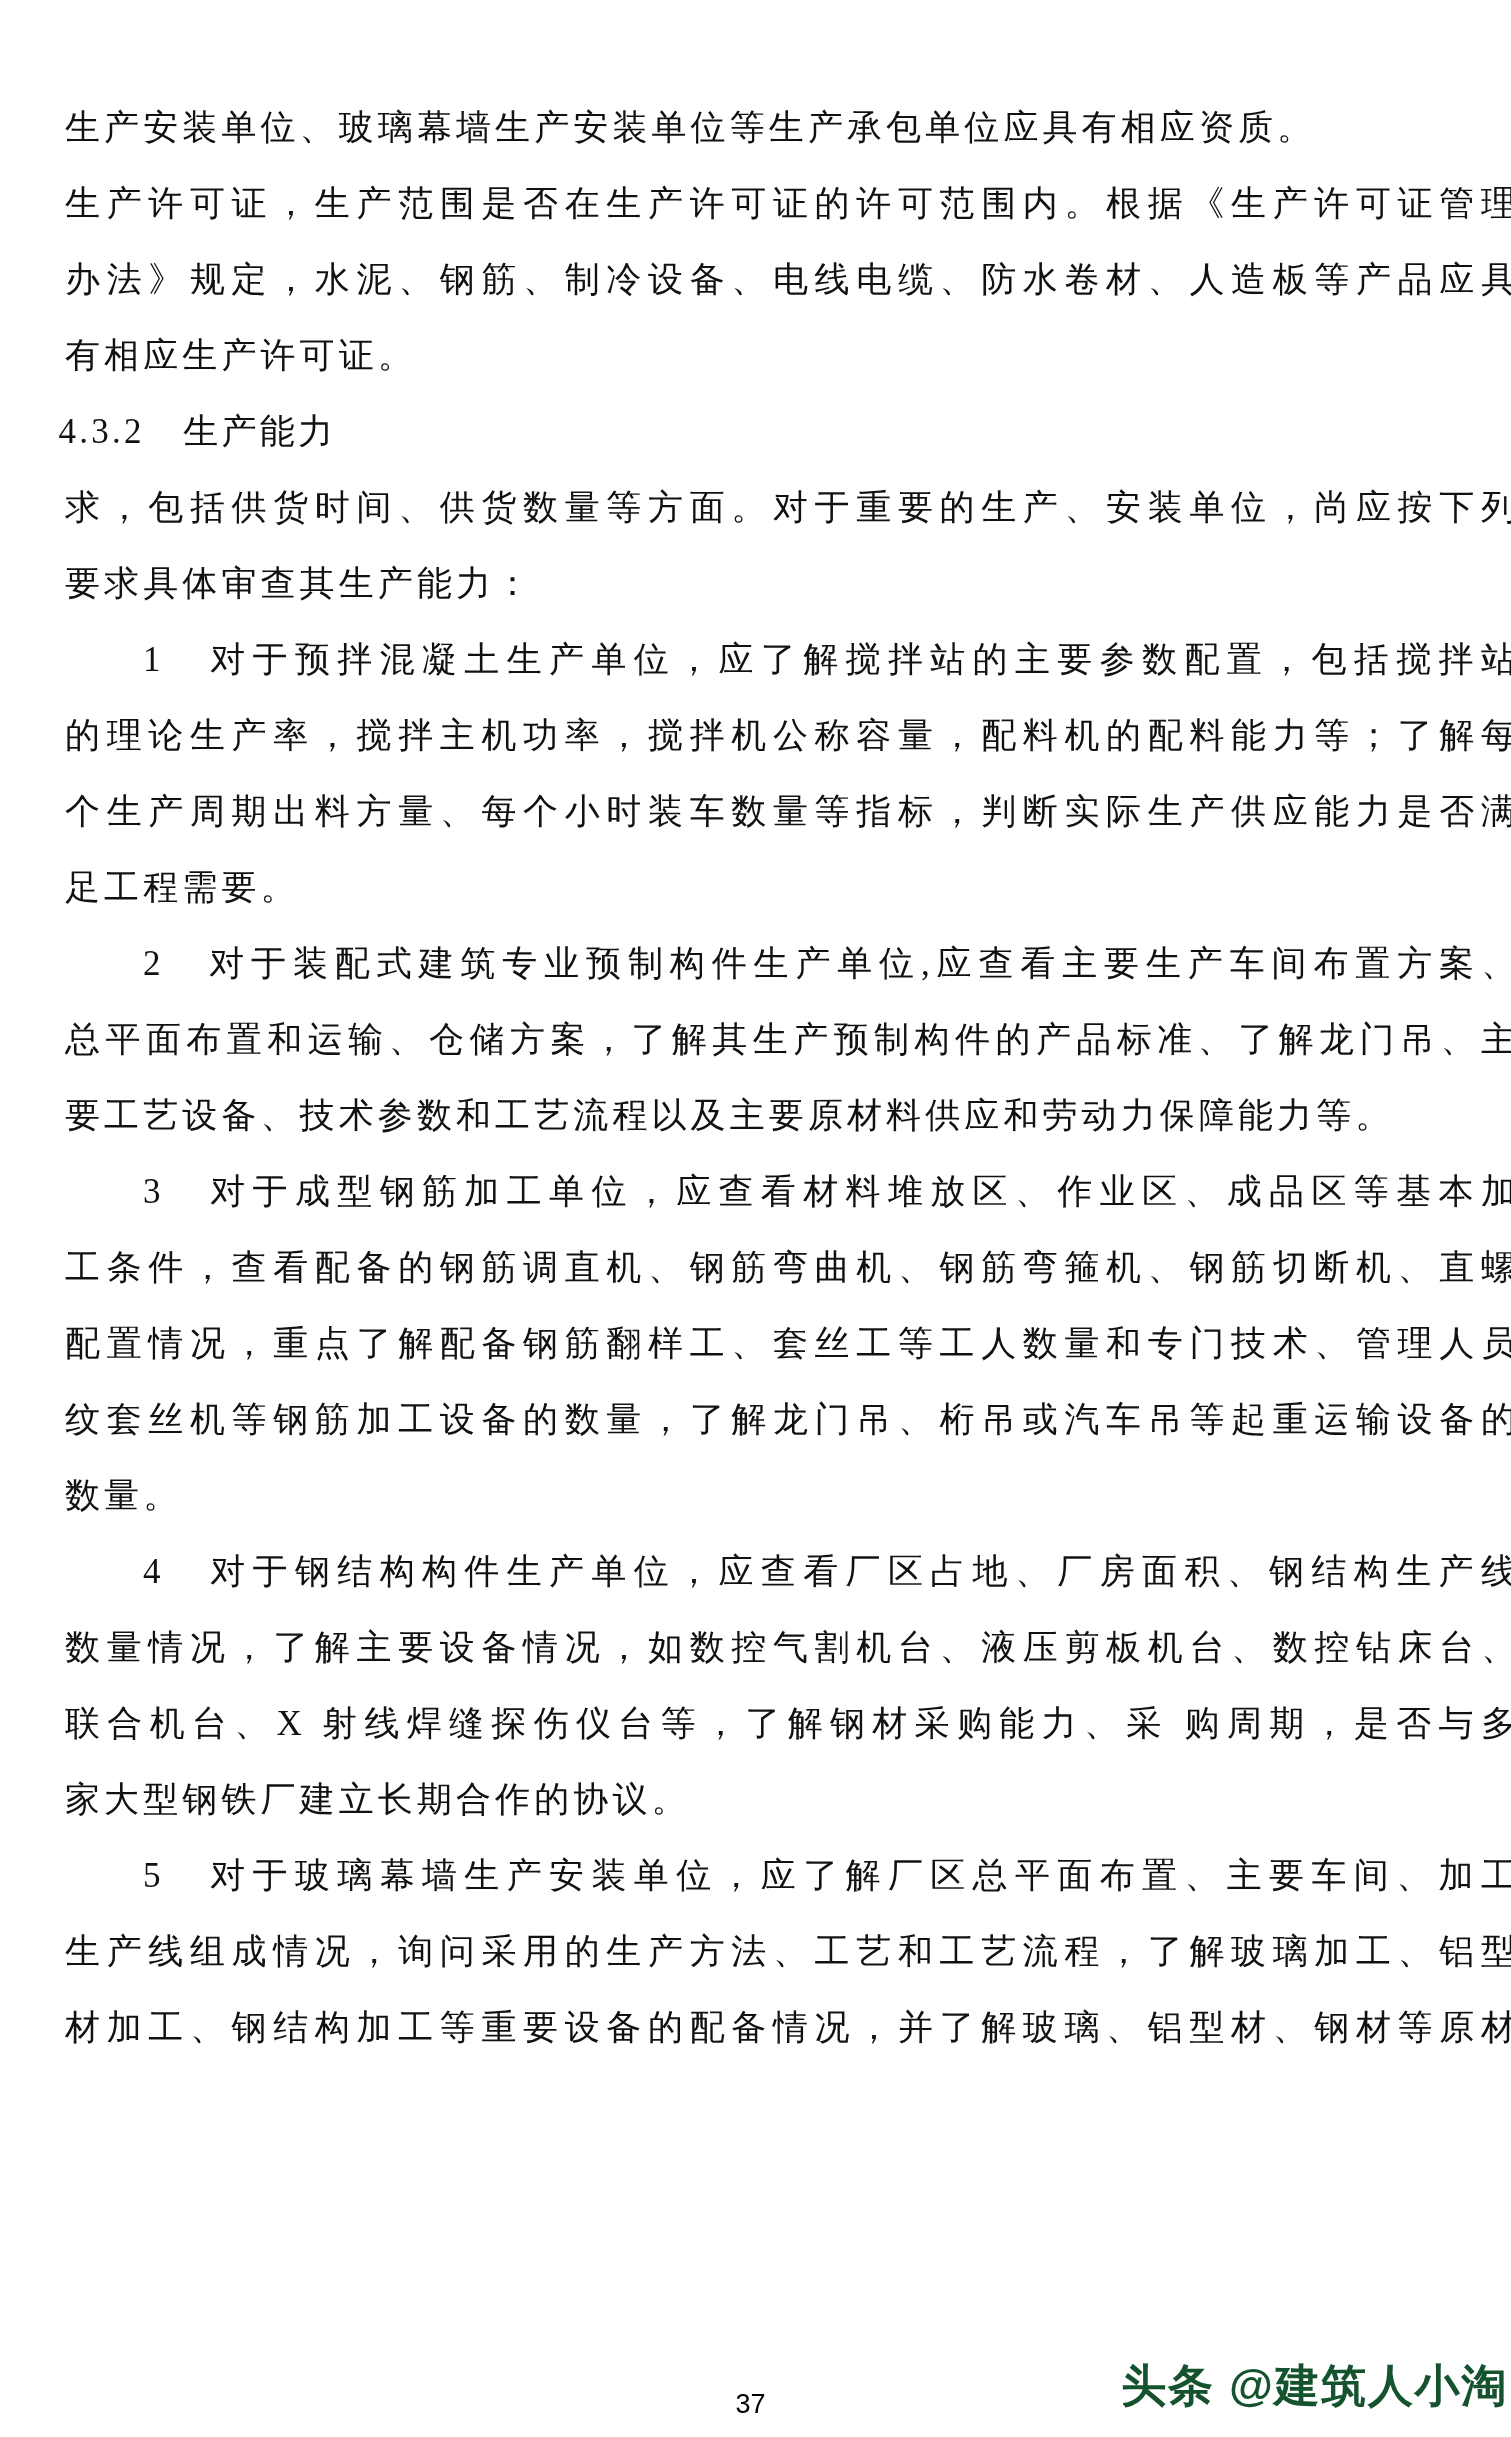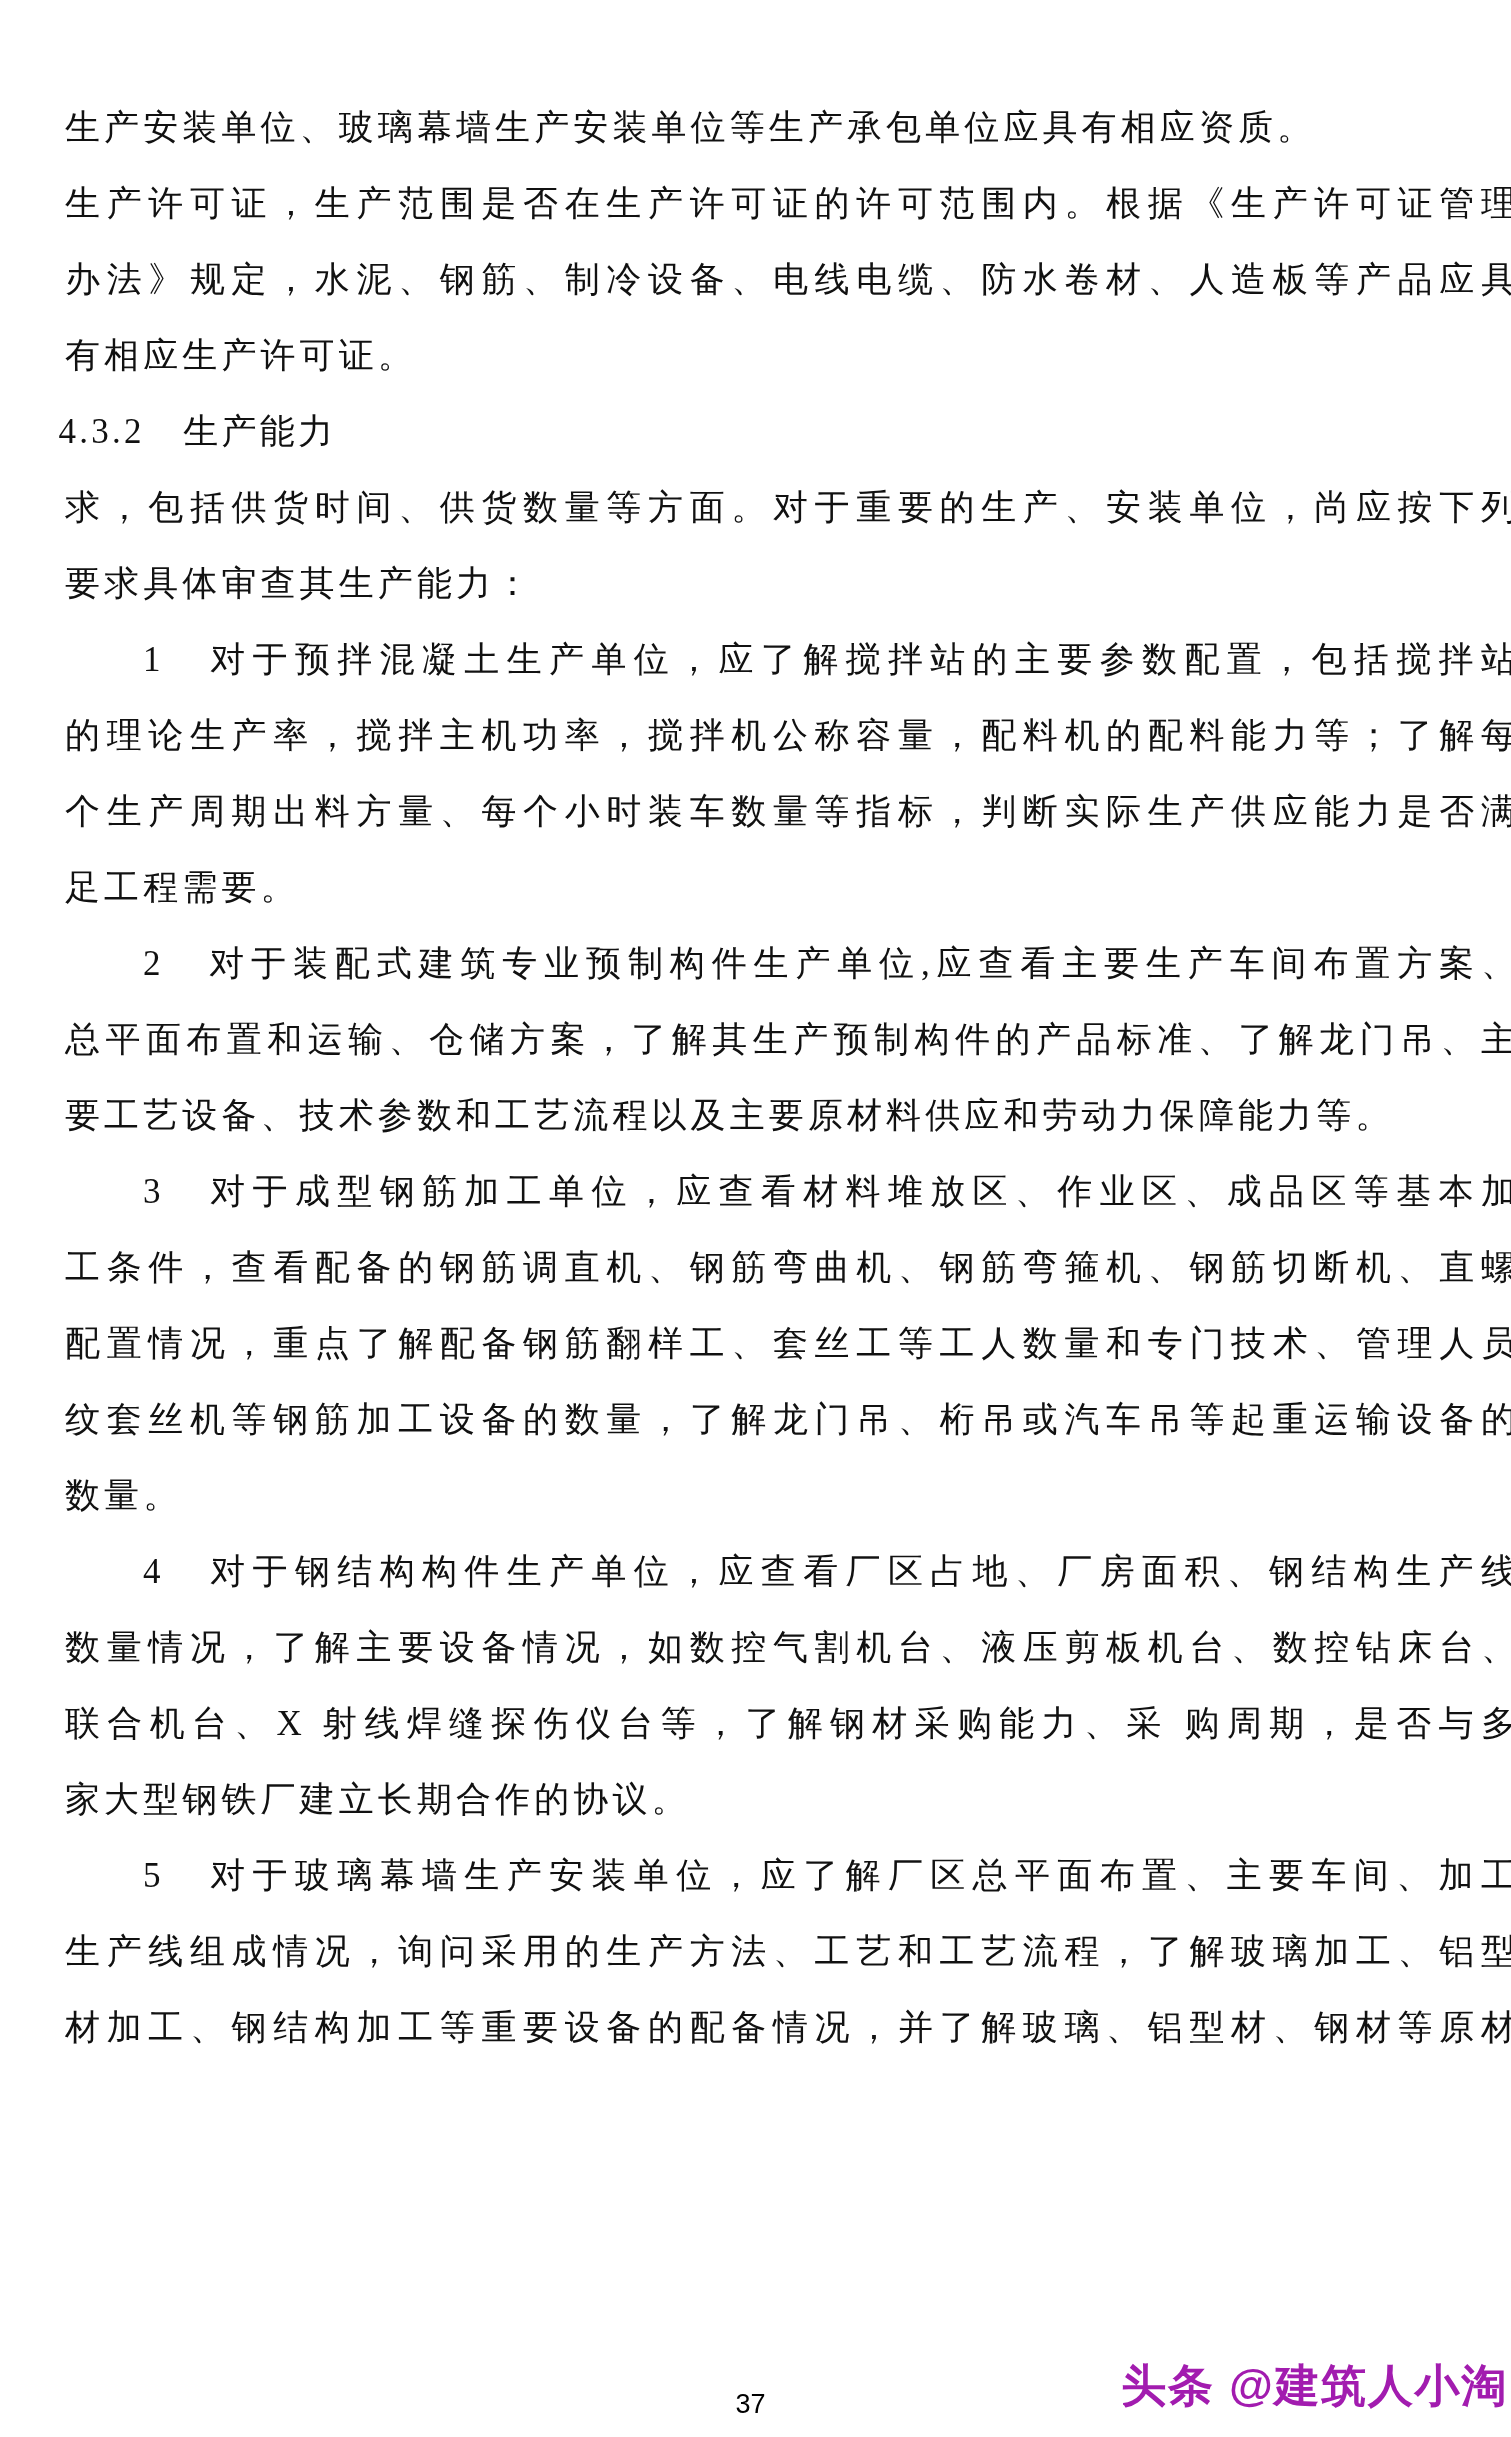--- a/index.html
+++ b/index.html
@@ -44,21 +44,21 @@
     margin-left: -6.6px;
   }
   .watermark {
     position: absolute;
     top: 2356px;
     right: 40px;
     font-family: "Liberation Sans", "DejaVu Sans", sans-serif;
     font-weight: bold;
     font-size: 45px;
     letter-spacing: 1.7px;
-    color: #a21caf;
+    color: #14532d;
   }
   .pagenum {
     position: absolute;
     top: 2389px;
     left: 0;
     width: 1429px;
     text-align: center;
     font-family: "Liberation Sans", "DejaVu Sans", sans-serif;
     font-size: 27px;
     color: #000000;

